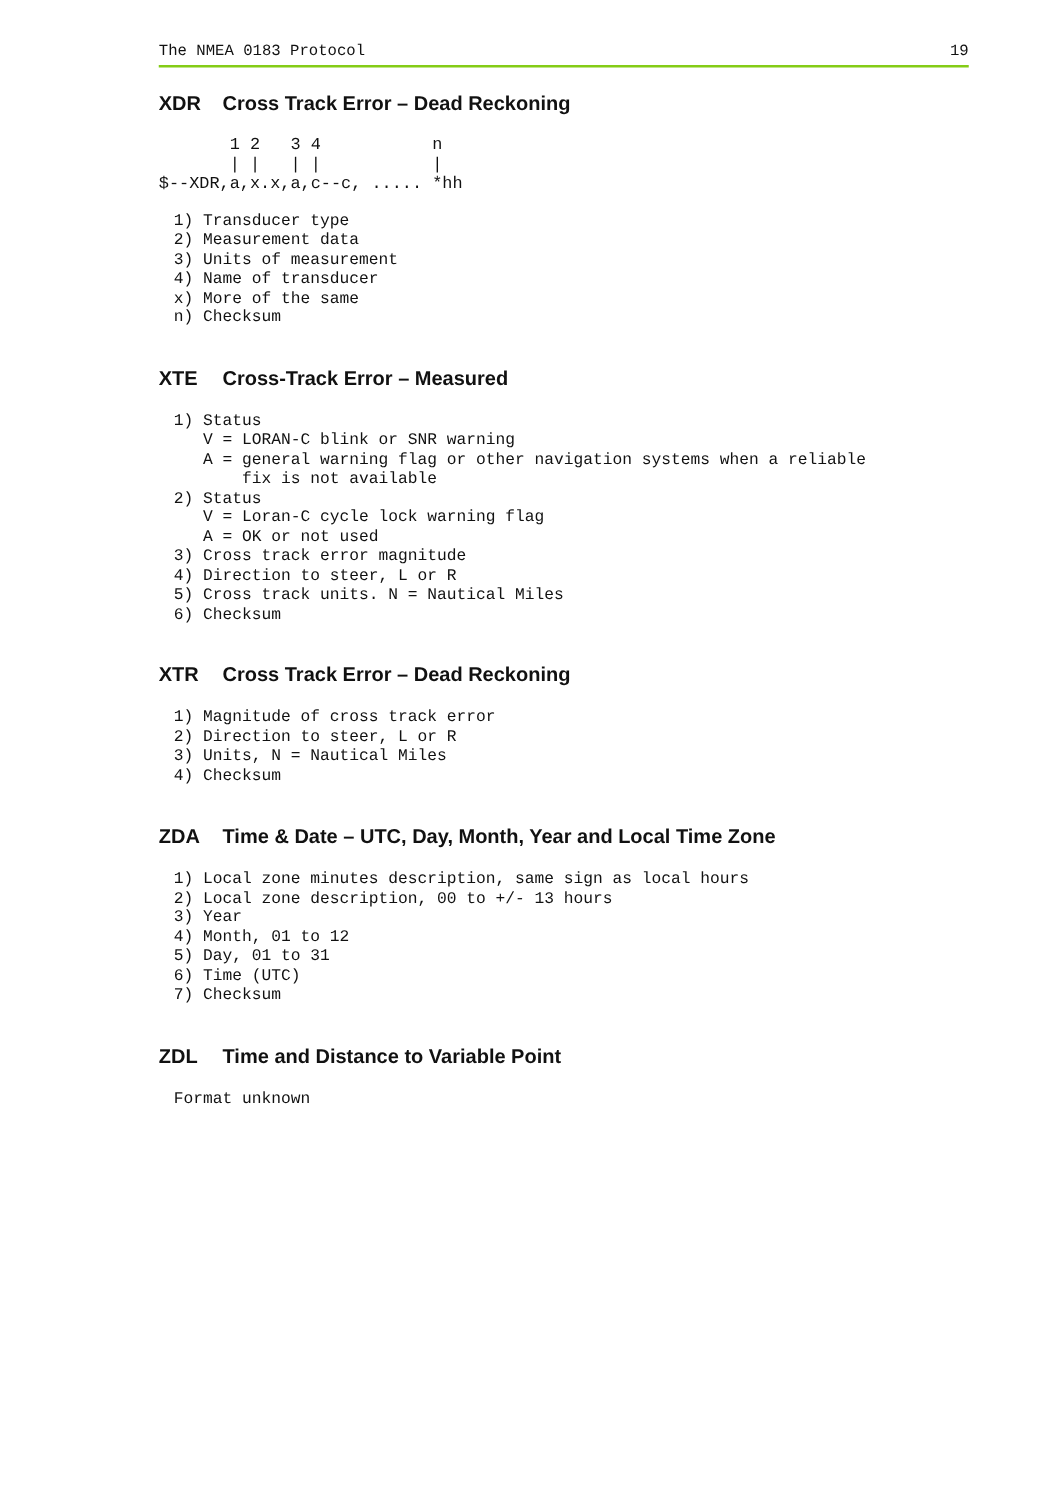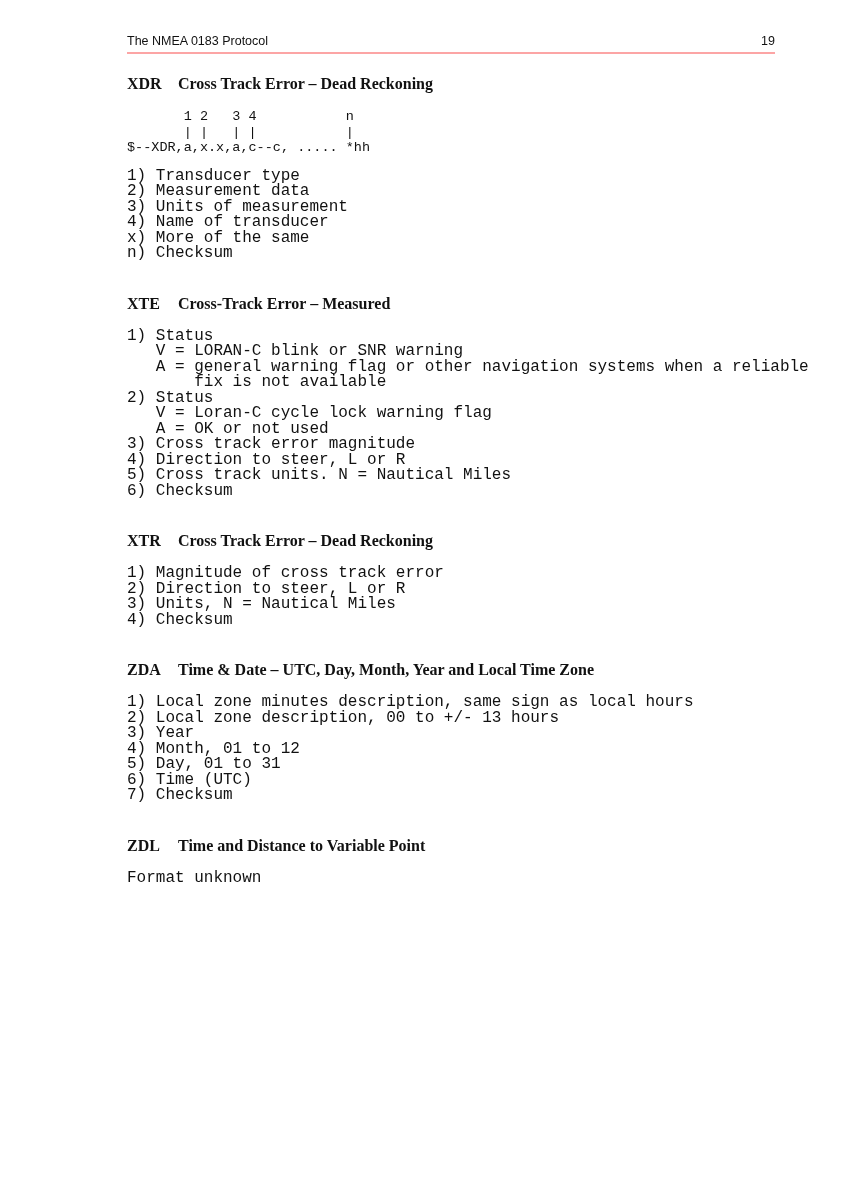--- a/index.html
+++ b/index.html
@@ -14,36 +14,36 @@
     box-sizing: border-box;
     background: #ffffff;
     padding: 34px 72px 0 127px;
     color: #111111;
     overflow: hidden;
   }
   .page-header {
     display: flex;
     justify-content: space-between;
     align-items: flex-end;
-    font-family: Liberation Sans, sans-serif;
+    font-family: Liberation Mono, monospace;
     font-size: 12.5px;
     line-height: 15px;
     padding-bottom: 3px;
-    border-bottom: 2px solid #fca5a5;
+    border-bottom: 2px solid #84cc16;
     margin-bottom: 21px;
   }
   .section {
     margin-bottom: 33px;
   }
   .section:last-child {
     margin-bottom: 0;
   }
   .section-heading {
     display: flex;
-    font-family: Liberation Serif, serif;
+    font-family: Liberation Sans, sans-serif;
     font-size: 16px;
     line-height: 18px;
     font-weight: bold;
     margin: 0 0 16px 0;
   }
   .section-code {
     width: 51px;
     flex: 0 0 51px;
   }
   .section-title {
@@ -54,23 +54,23 @@
     font-size: 13.5px;
     line-height: 15.5px;
     margin: 0 0 13px 0;
     white-space: pre;
   }
   pre.diagram:empty {
     display: none;
   }
   pre.field-list {
     font-family: "Liberation Mono", monospace;
-    font-size: 16px;
+    font-size: 13px;
     line-height: 15.5px;
-    margin: 0;
+    margin: 12px;
     white-space: pre;
   }
 </style>
 </head>
 <body>
 
 <div class="page">
 
   <div class="page-header">
     <span>The NMEA 0183 Protocol</span>

